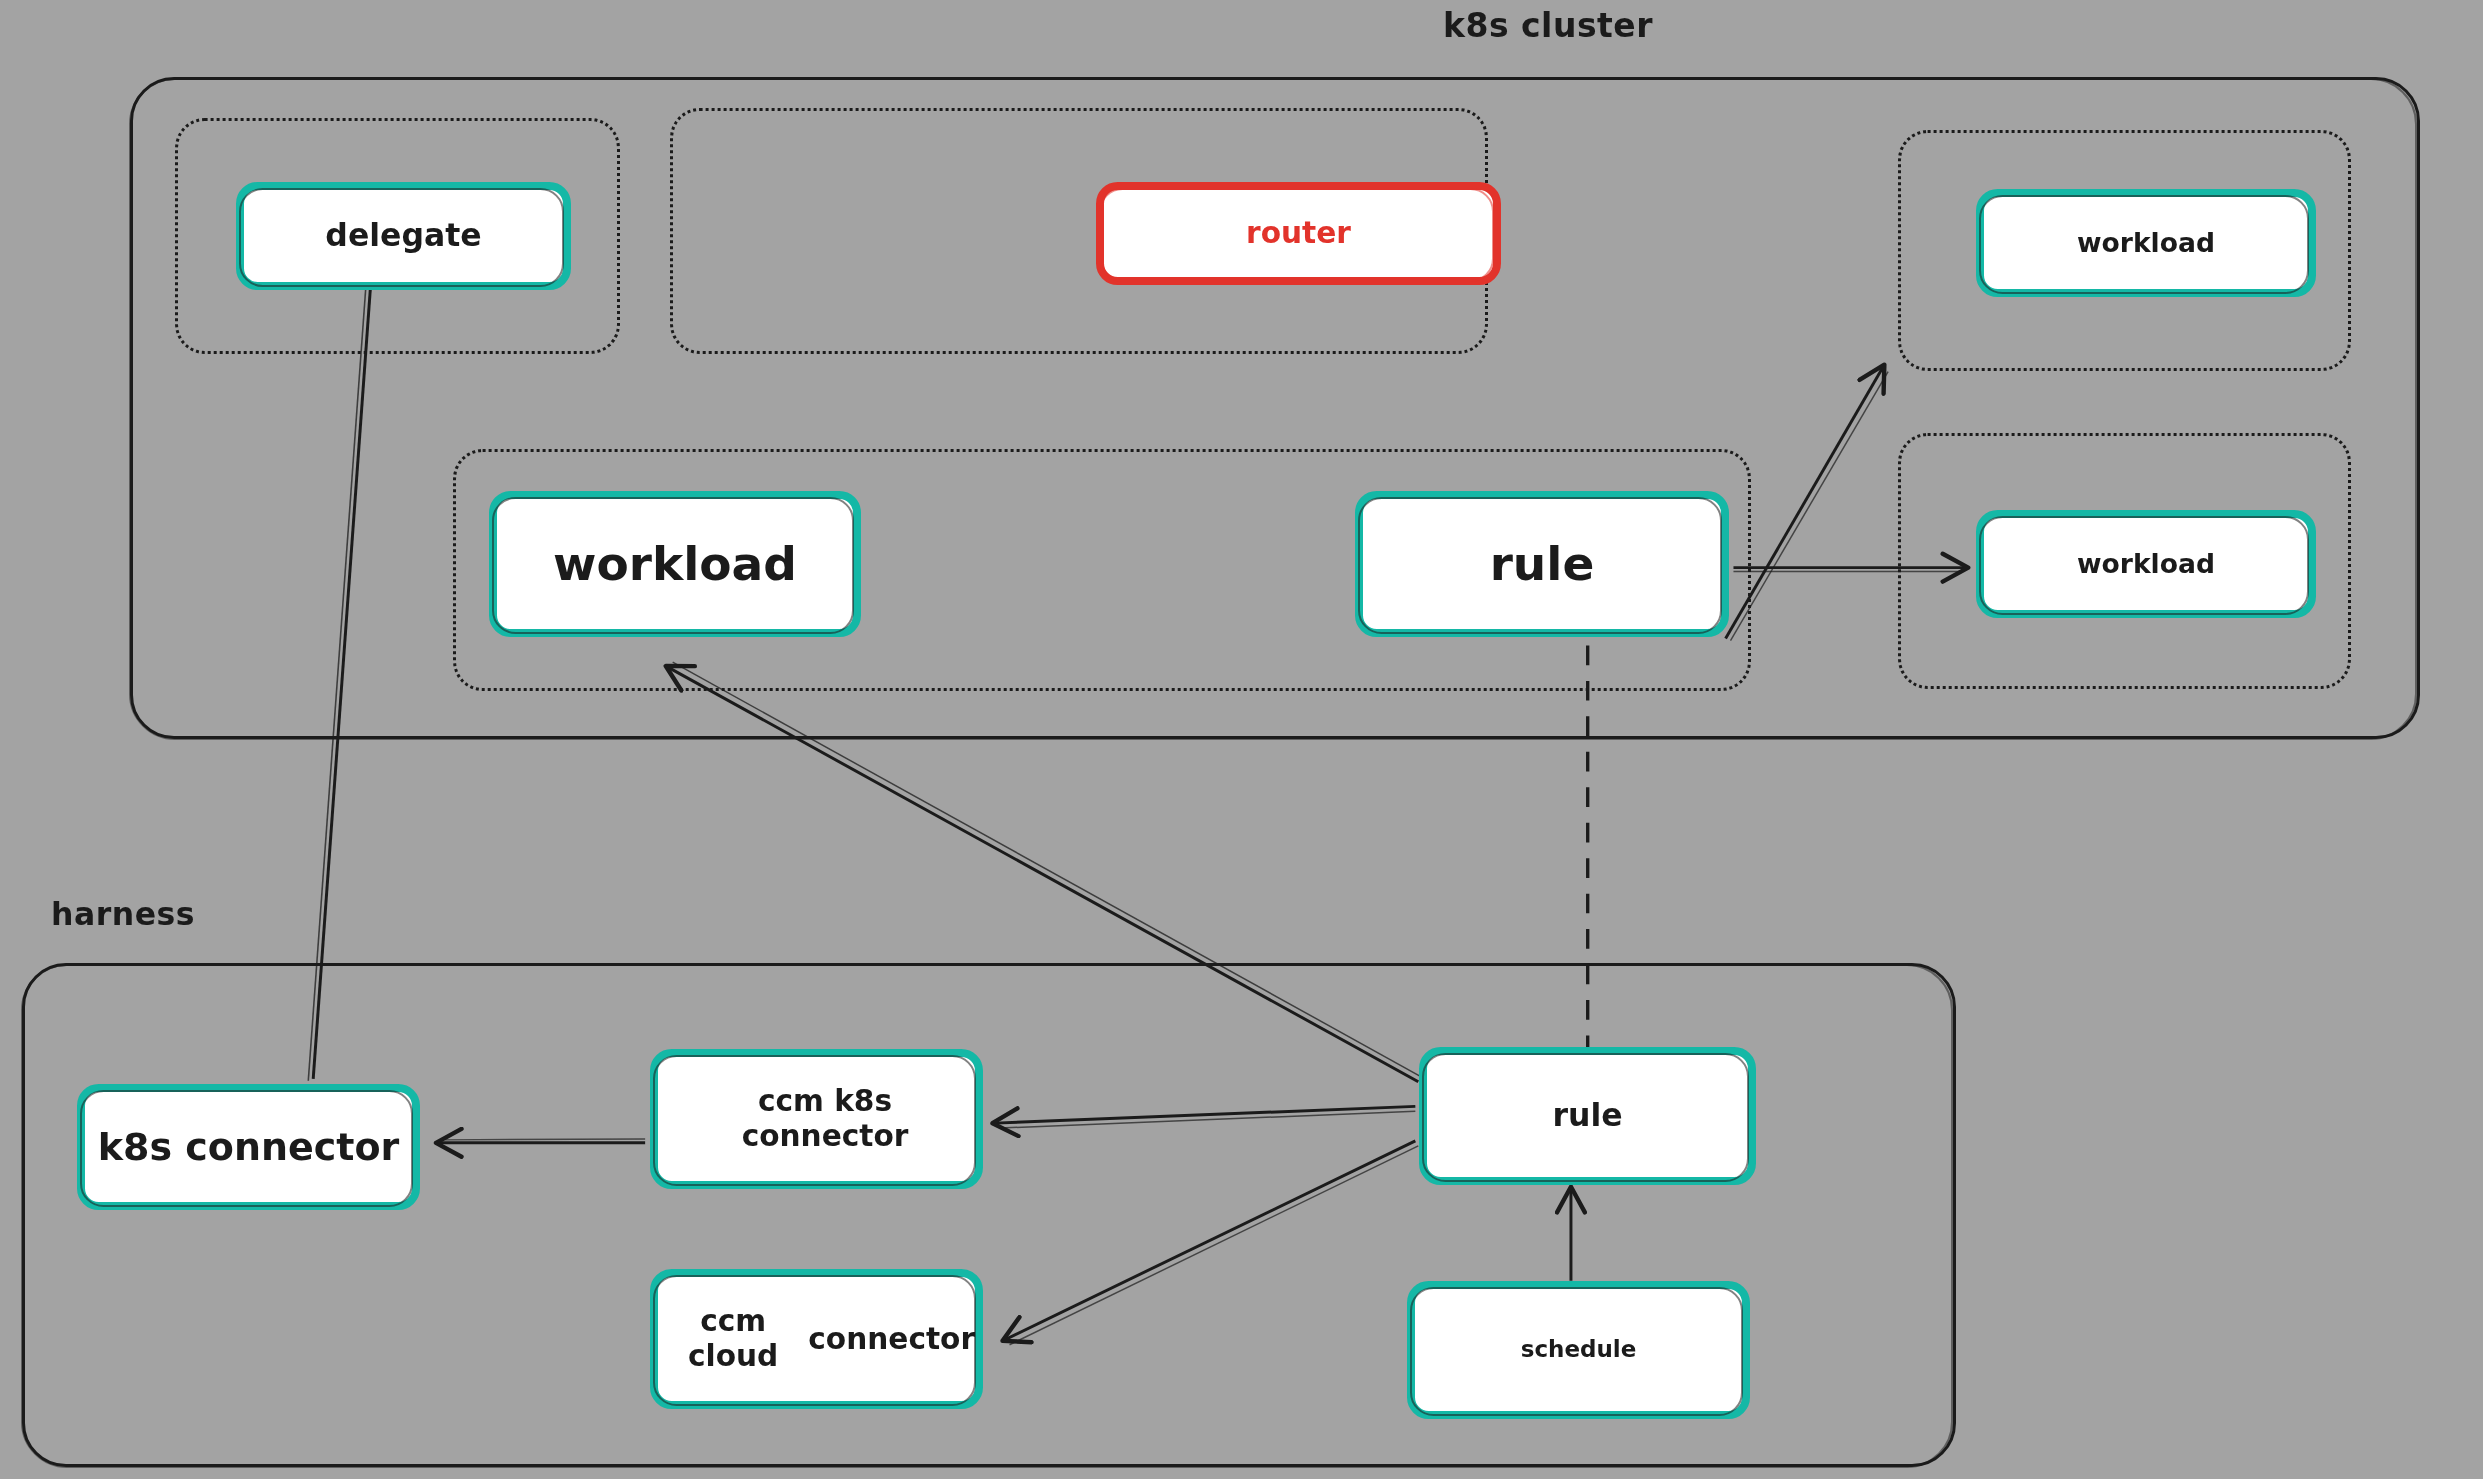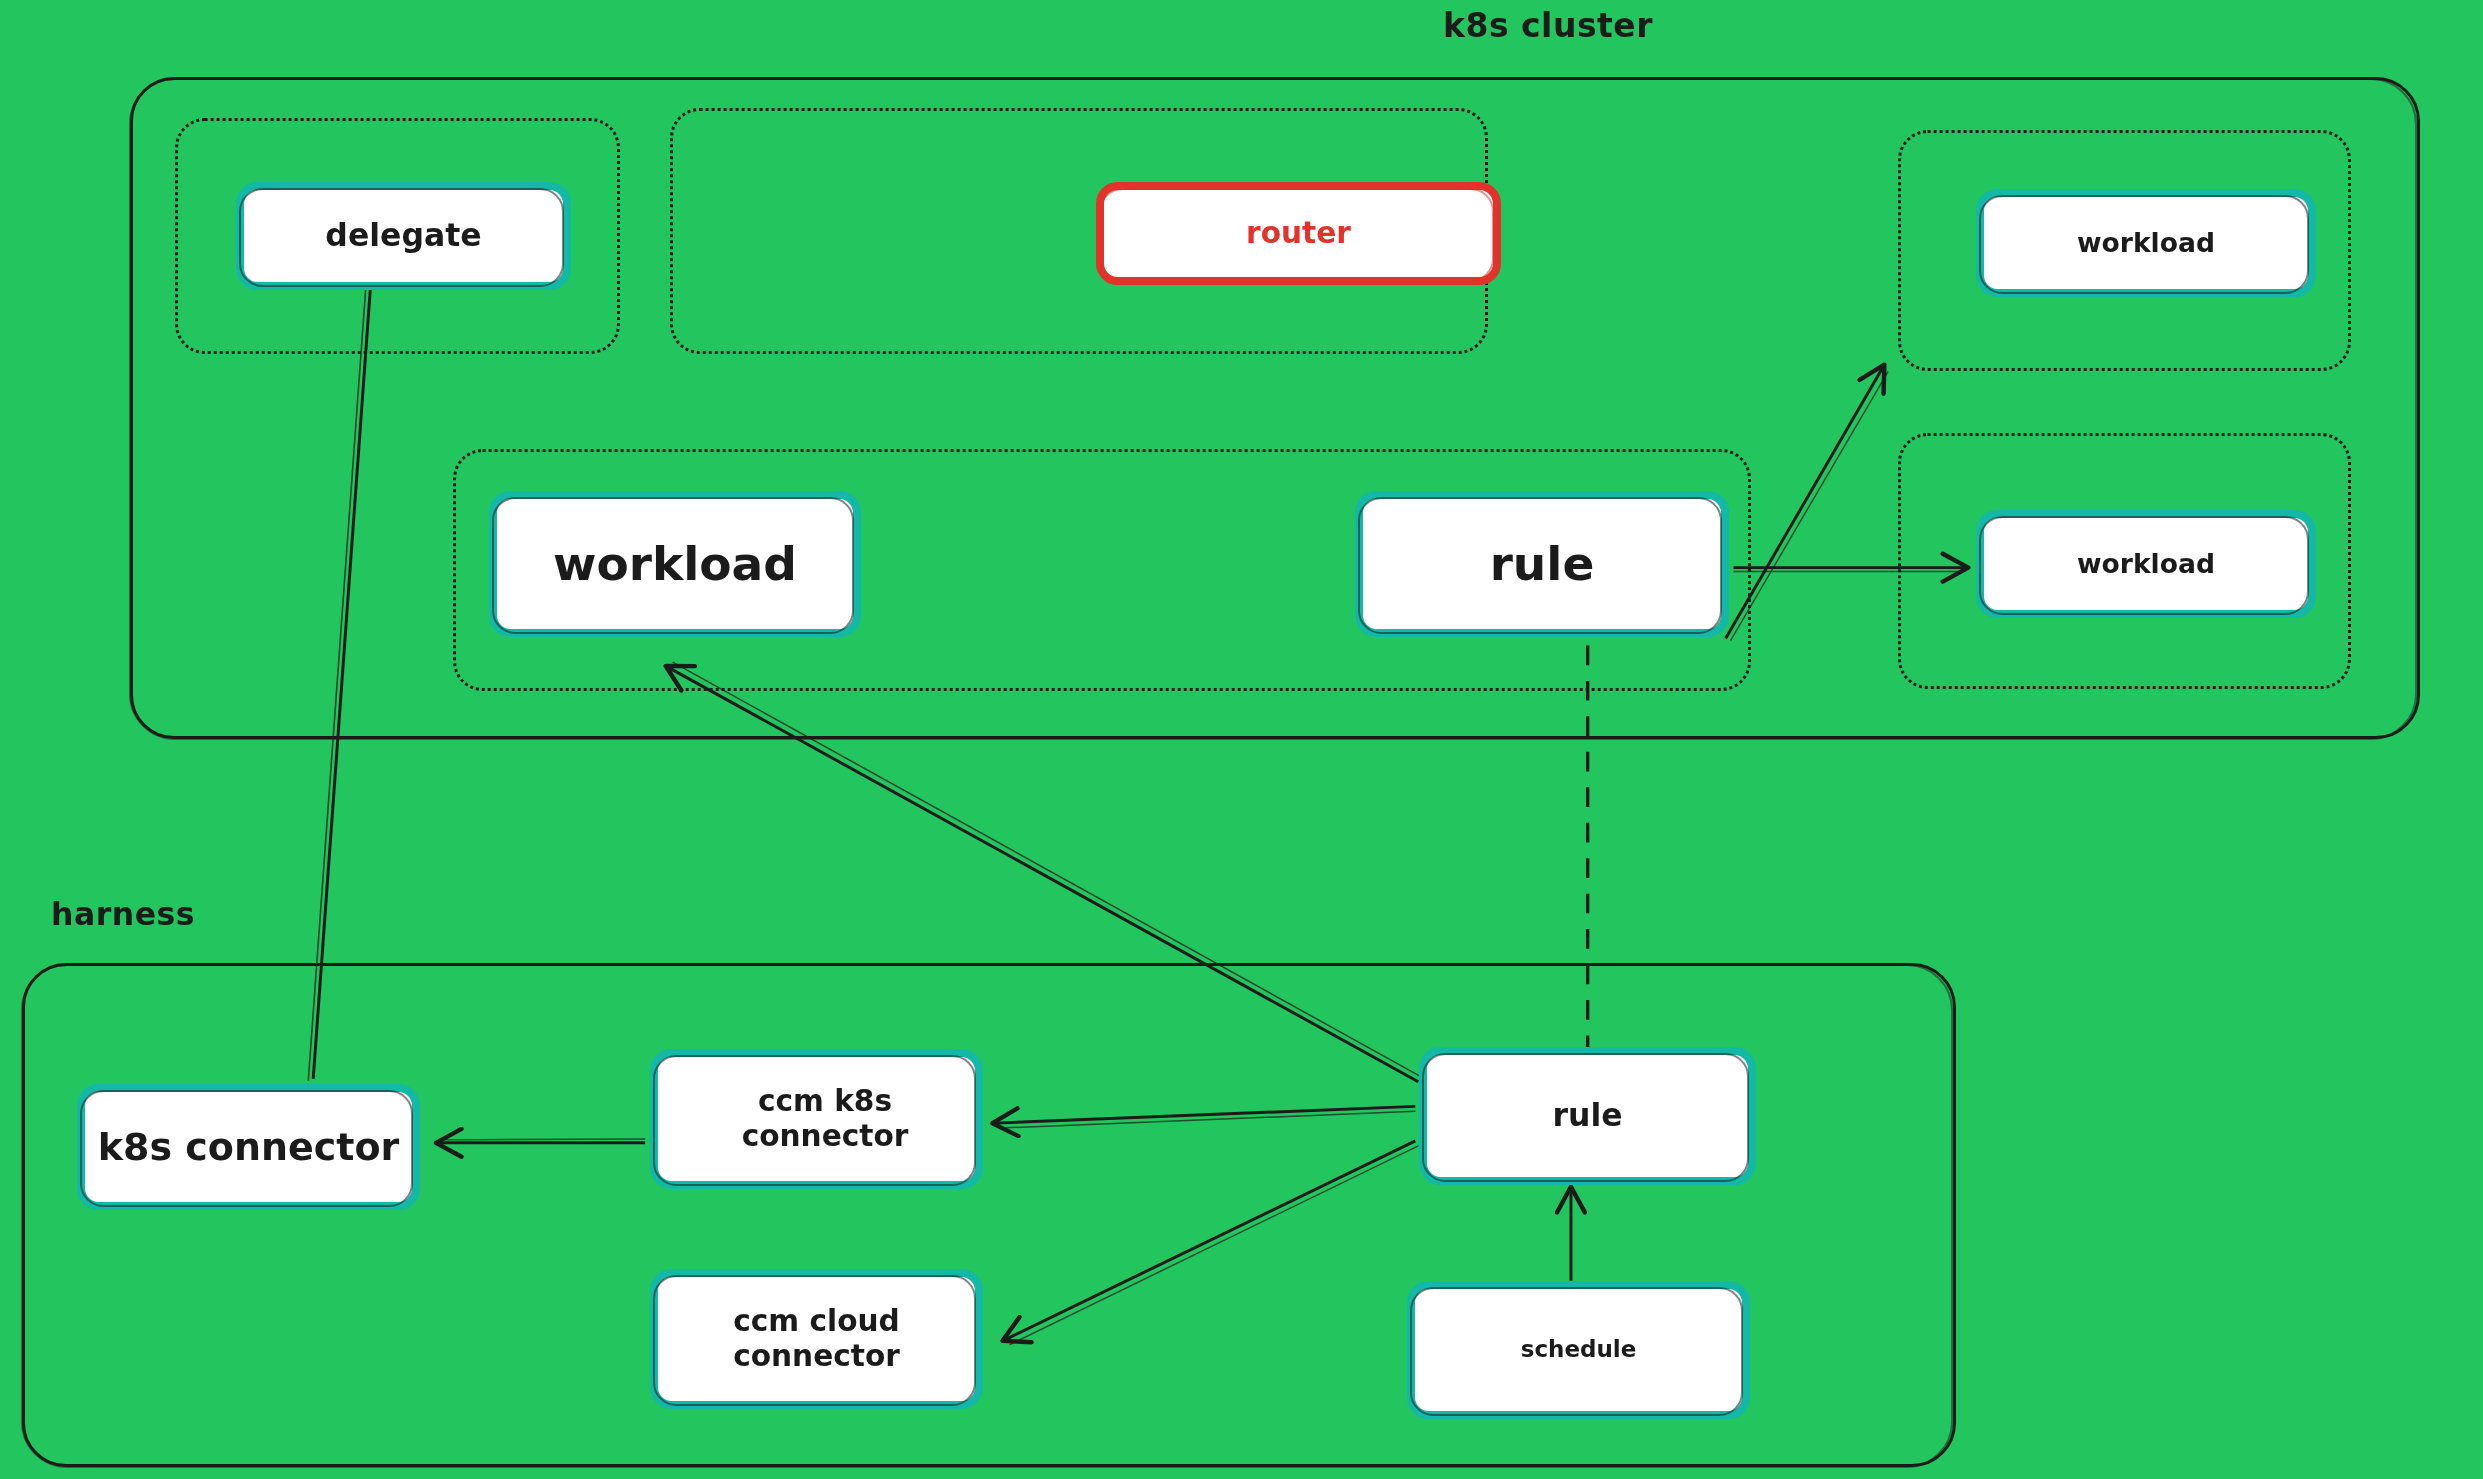--- a/index.html
+++ b/index.html
@@ -5,21 +5,21 @@
 <style>
   html, body {
     margin: 0;
     padding: 0;
     background: #ffffff;
   }
   #stage {
     position: relative;
     width: 2483px;
     height: 1480px;
-    background: #22c55e;
+    background: #a3a3a3;
     overflow: hidden;
     font-family: "DejaVu Sans", sans-serif;
   }
   #wire {
     position: absolute;
     left: 0;
     top: 0;
     width: 2483px;
     height: 1480px;
     pointer-events: none;
@@ -204,21 +204,21 @@
 
   <div class="container" style="left:21.7px; top:963px; width:1934px; height:504px;"></div>
 
   <div class="node" style="left:77px; top:1084px; width:343px; height:126px; font-size:38px;">k8s connector</div>
 
   <div class="node" style="left:650px; top:1049px; width:333px; height:140px; font-size:29.6px; flex-direction:column;padding-left:17px;">
     <span>ccm k8s</span>
     <span>connector</span>
   </div>
 
-  <div class="node" style="left:650px; top:1269px; width:333px; height:140px; font-size:29.6px; flex-direction:column;">
+  <div class="node" style="left:650px; top:1269px; width:333px; height:140px; font-size:29.6px; flex-direction:row;">
     <span>ccm cloud</span>
     <span>connector</span>
   </div>
 
   <div class="node" style="left:1419px; top:1047px; width:337px; height:138px; font-size:31.5px;">rule</div>
 
   <div class="node" style="left:1407px; top:1281px; width:343px; height:138px; font-size:23px;">schedule</div>
 
 </div>
 

